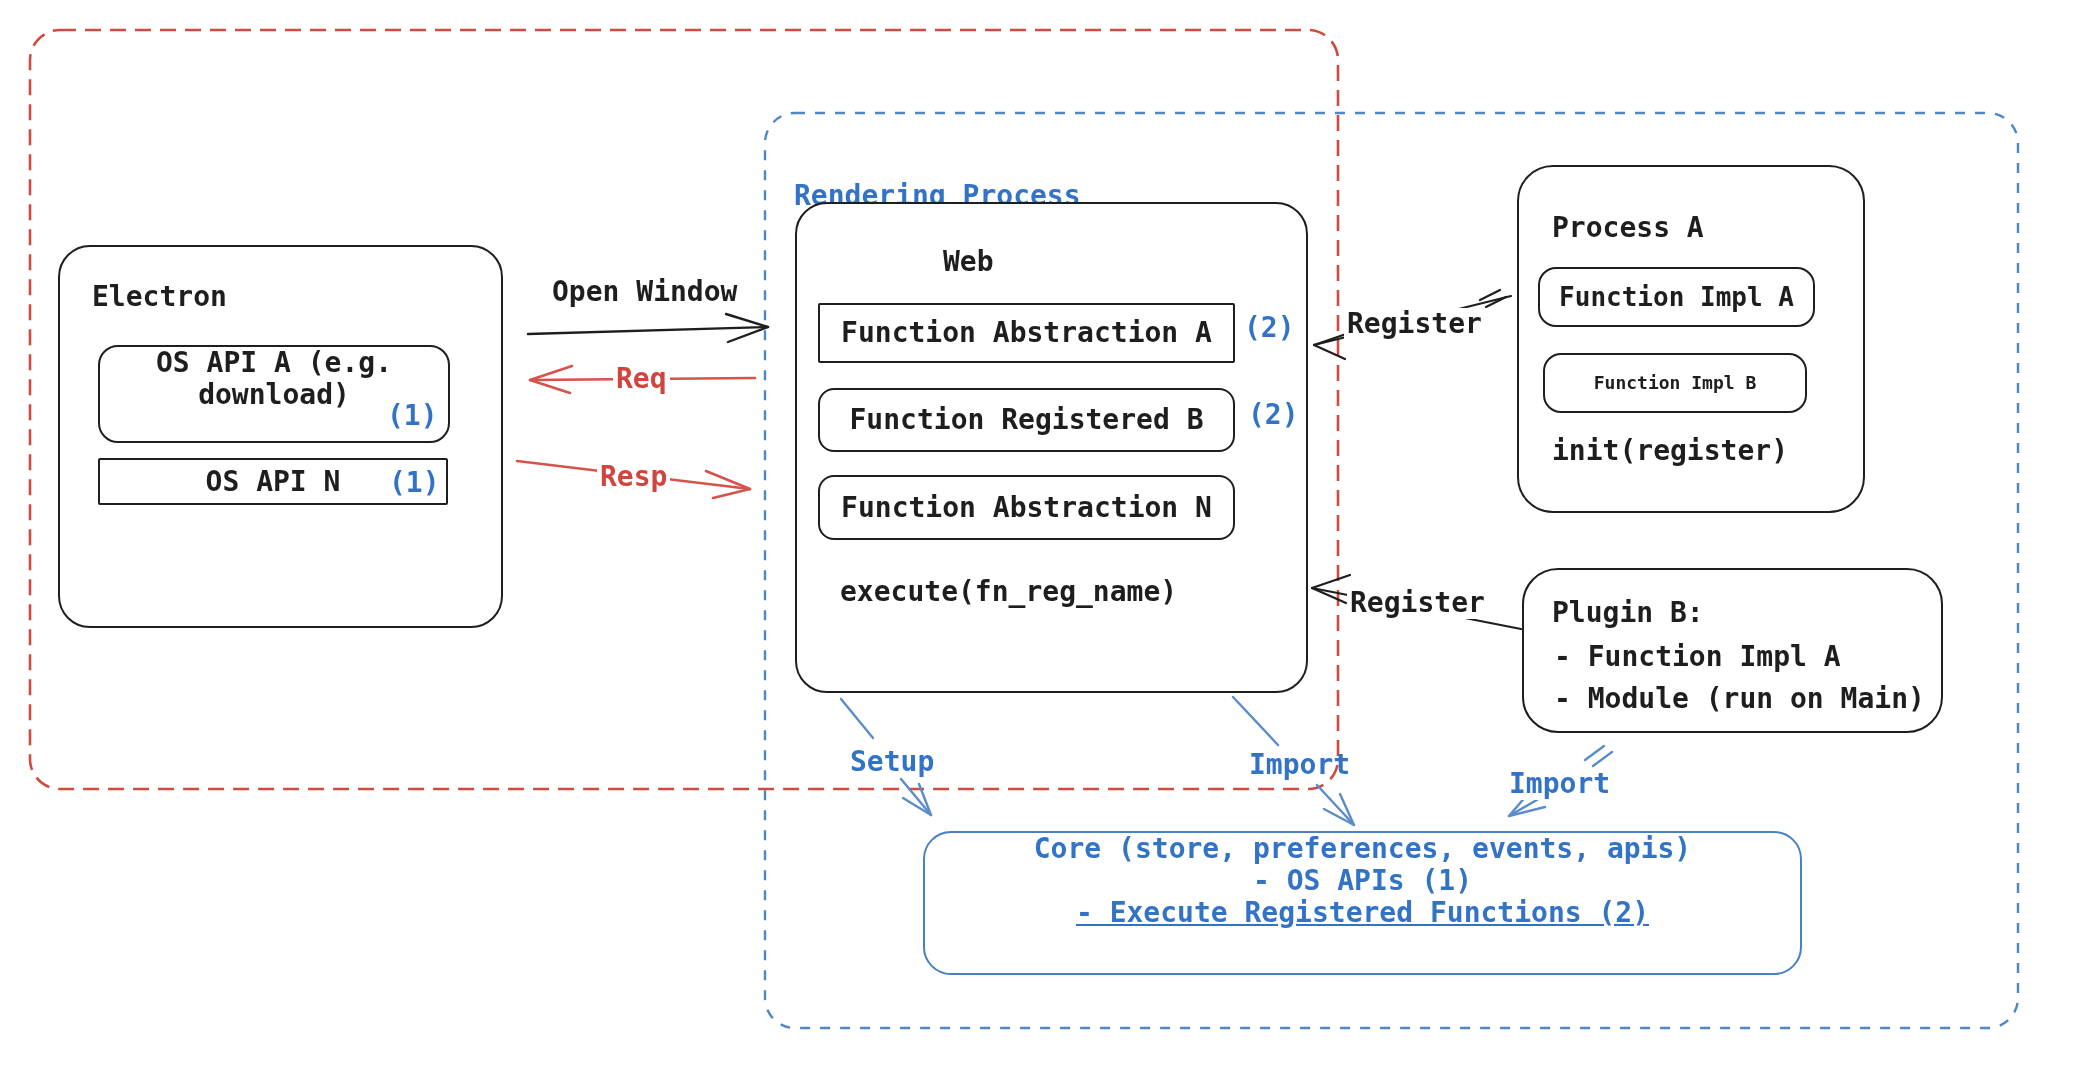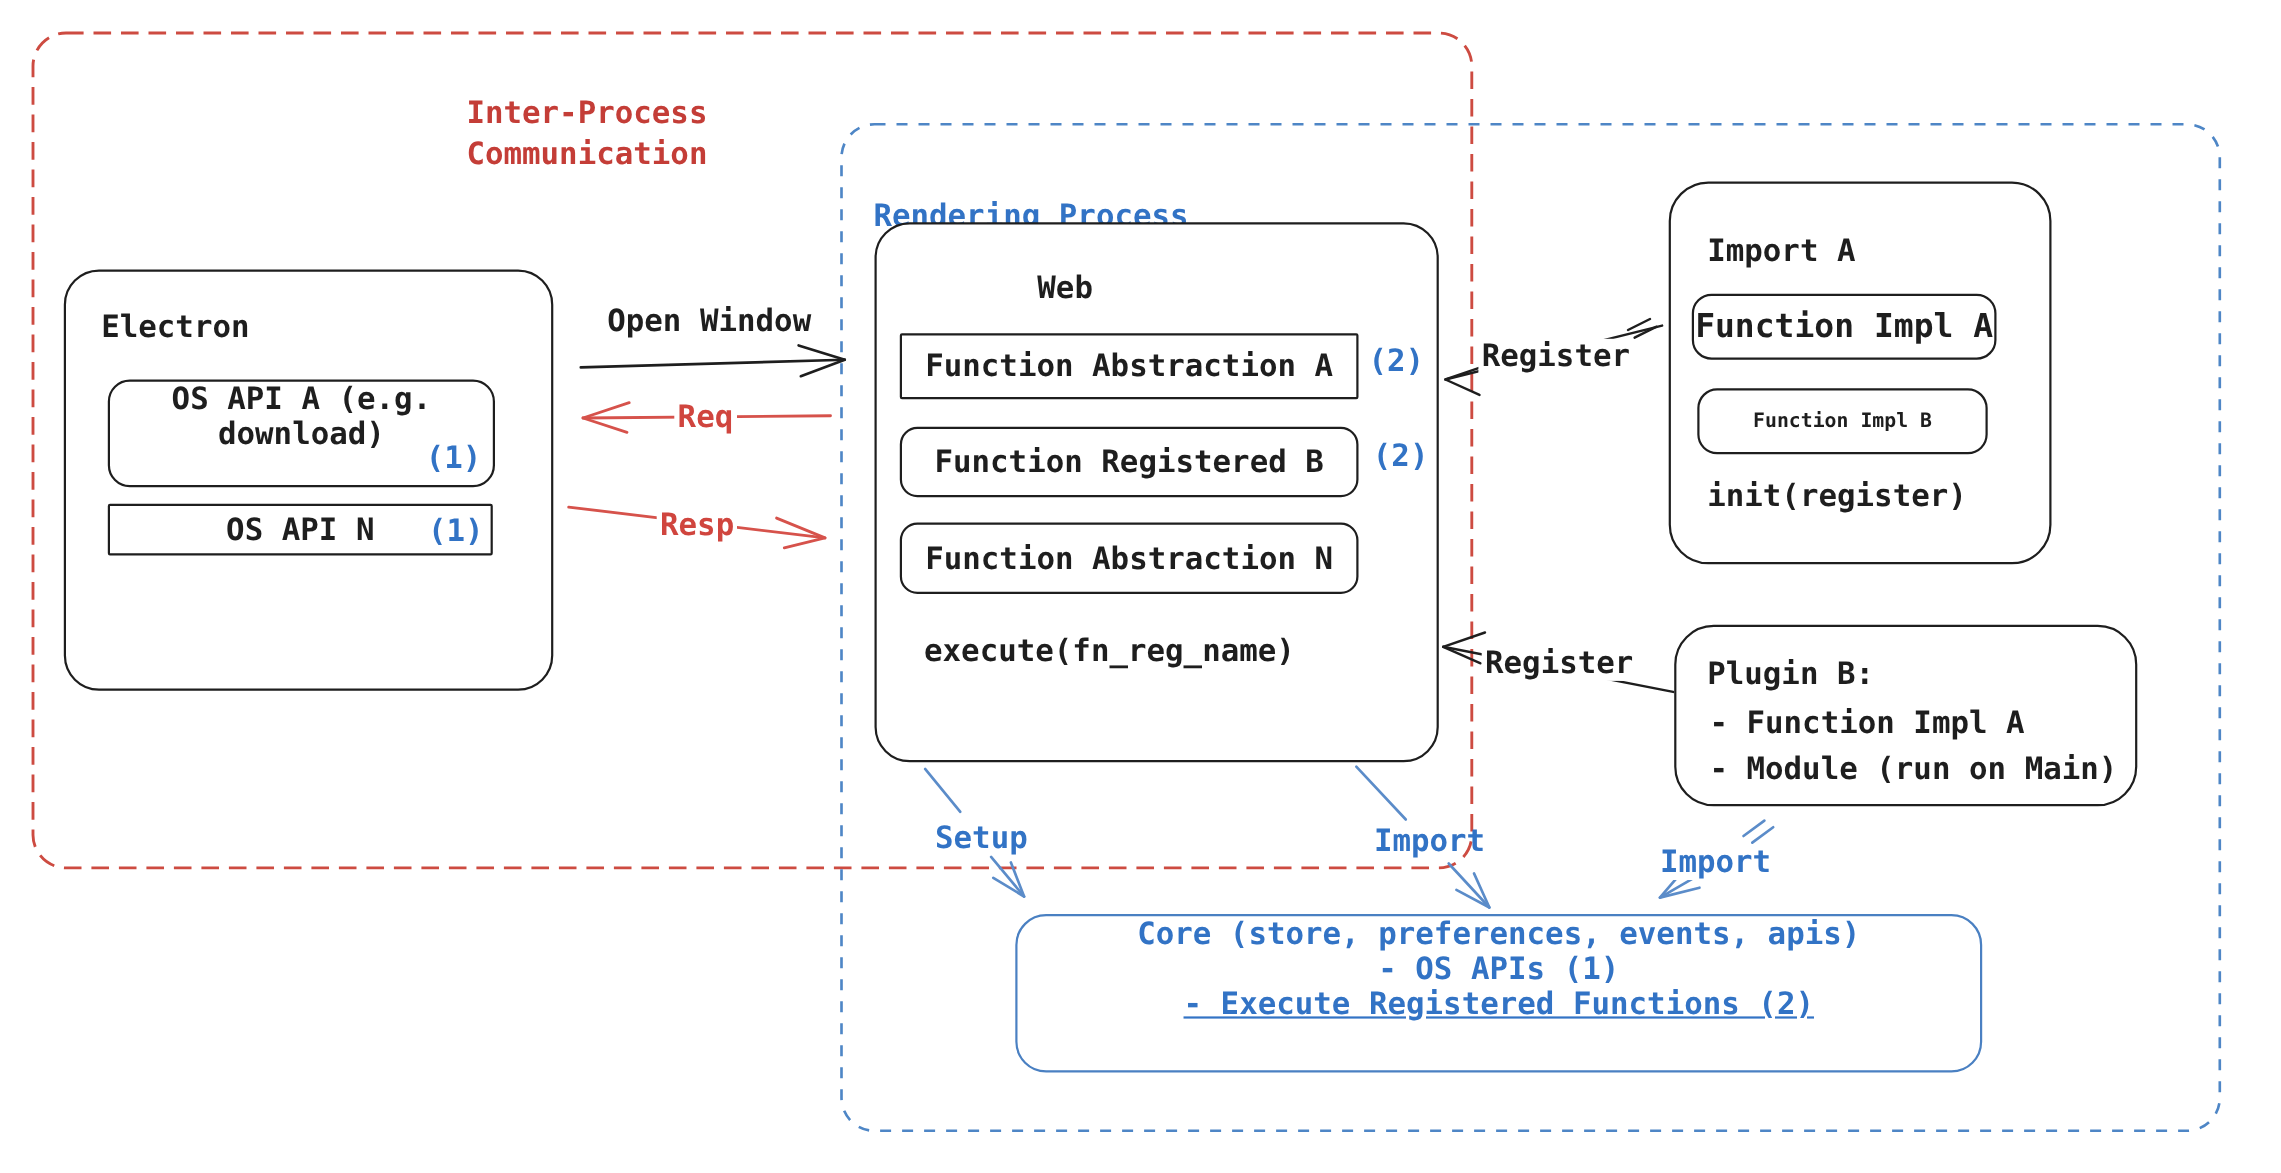--- a/index.html
+++ b/index.html
@@ -66,22 +66,20 @@
       <path d="M1354 825 L1324 809 M1354 825 L1340 794"></path>
     </g>
 
     <g stroke="#5b8cc9" stroke-width="2.4" stroke-linecap="round" fill="none">
       <path d="M1604 746 L1585 760 M1612 752 L1593 766"></path>
       <path d="M1578 776 L1509 816"></path>
       <path d="M1509 816 L1533 788 M1509 816 L1545 807"></path>
     </g>
   </svg>
 
-  <div class="lbl red pre2" style="left:424px;top:84px;line-height:37px;">Inter-Process
-Communication</div>
   <div class="lbl blue" style="left:794px;top:142px;margin-top:38px;">Rendering Process</div>
 
   <div class="box" style="left:58px;top:245px;width:445px;height:383px;border-radius:32px;"></div>
   <div class="lbl" style="left:92px;top:281px;">Electron</div>
 
   <div class="box col" style="left:98px;top:345px;width:352px;height:98px;border-radius:20px;line-height:35px;">
     <span class="lbl" style="position:static;">OS API A (e.g.</span>
     <span class="lbl" style="position:static;">download)</span>
     <span class="lbl blue" style="left:287px;top:53px;">(1)</span>
   </div>
@@ -111,23 +109,23 @@
   <div class="box cc" style="left:818px;top:475px;width:417px;height:65px;border-radius:16px;">
     <span class="lbl" style="position:static;">Function Abstraction N</span>
   </div>
 
   <div class="lbl" style="left:840px;top:576px;">execute(fn_reg_name)</div>
 
   <div class="lbl wbg" style="left:1344px;top:308px;">Register</div>
   <div class="lbl wbg" style="left:1347px;top:587px;">Register</div>
 
   <div class="box" style="left:1517px;top:165px;width:348px;height:348px;border-radius:36px;"></div>
-  <div class="lbl" style="left:1552px;top:212px;">Import A</div>
+  <div class="lbl" style="left:1552px;top:212px;">Process A</div>
   <div class="box cc" style="left:1538px;top:267px;width:277px;height:60px;border-radius:18px;">
-    <span class="lbl" style="position:static;font-size:30px;">Function Impl A</span>
+    <span class="lbl" style="position:static;font-size:26px;">Function Impl A</span>
   </div>
   <div class="box cc" style="left:1543px;top:353px;width:264px;height:60px;border-radius:18px;">
     <span class="lbl" style="position:static;font-size:18px;">Function Impl B</span>
   </div>
   <div class="lbl" style="left:1552px;top:435px;">init(register)</div>
 
   <div class="box" style="left:1522px;top:568px;width:421px;height:165px;border-radius:36px;"></div>
   <div class="lbl" style="left:1552px;top:597px;">Plugin B:</div>
   <div class="lbl" style="left:1554px;top:641px;">- Function Impl A</div>
   <div class="lbl" style="left:1554px;top:683px;">- Module (run on Main)</div>

